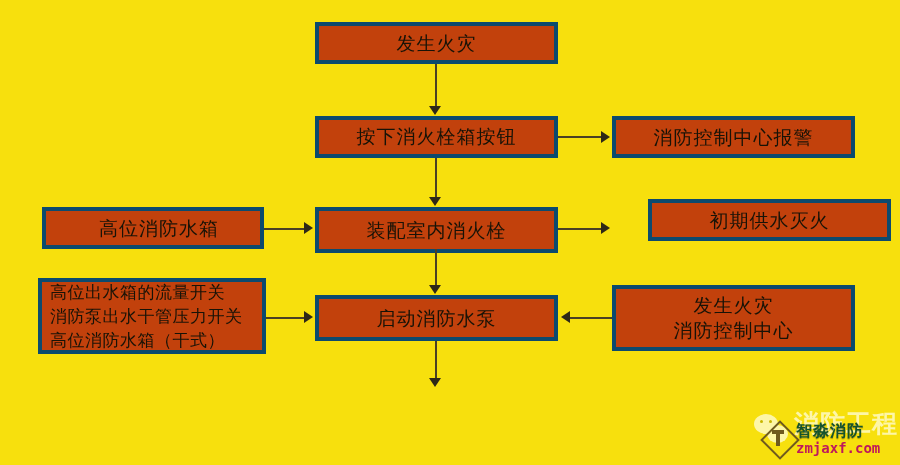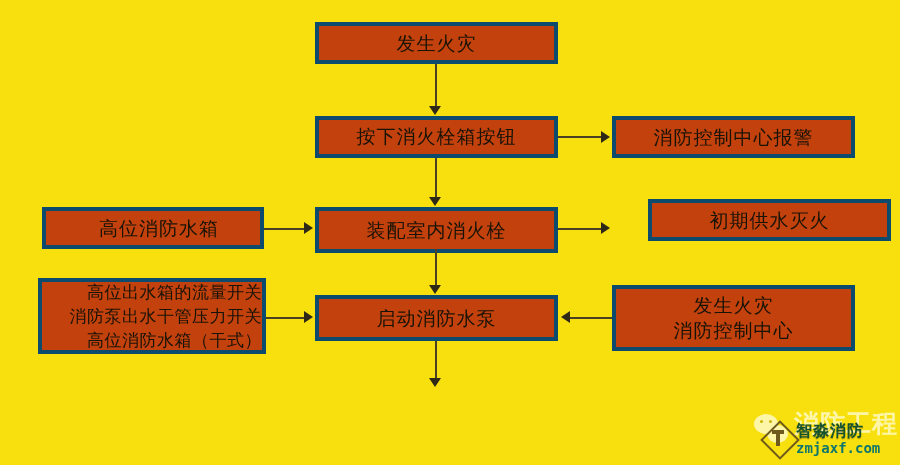--- a/index.html
+++ b/index.html
@@ -47,21 +47,21 @@
   #n-initial     { left: 612px; top: 199px; width: 243px; height: 42px; margin-left: 36px; }
   #n-switches    { left: 38px;  top: 278px; width: 228px; height: 76px; }
   #n-startpump   { left: 315px; top: 295px; width: 243px; height: 46px; }
   #n-emergency   { left: 612px; top: 285px; width: 243px; height: 66px; }
   #n-stoppump    { left: 315px; top: 388px; width: 243px; height: 42px; }
 
   .switches-box {
     font-size: 17px;
     line-height: 1.42;
     letter-spacing: 0.5px;
-    align-items: flex-end;
+    align-items: flex-start;
     padding-left: 8px;
   }
 
   
   .conn {
     position: absolute;
     background: #4a4024;
   }
   .conn.v { width: 2px; }
   .conn.h { height: 2px; }
@@ -170,21 +170,21 @@
     font-weight: bold;
     color: #14532d;
     letter-spacing: 1px;
     line-height: 1.1;
     white-space: nowrap;
     text-shadow: 0 1px 1px rgba(80,60,0,0.45);
   }
   #wm-url {
     font-size: 14px;
     font-weight: bold;
-    color: #0f766e;
+    color: #be185d;
     font-family: "DejaVu Sans Mono", "Liberation Mono", monospace;
     letter-spacing: 0px;
     line-height: 1.15;
     white-space: nowrap;
   }
 </style>
 </head>
 <body>
 
 <div id="canvas">

